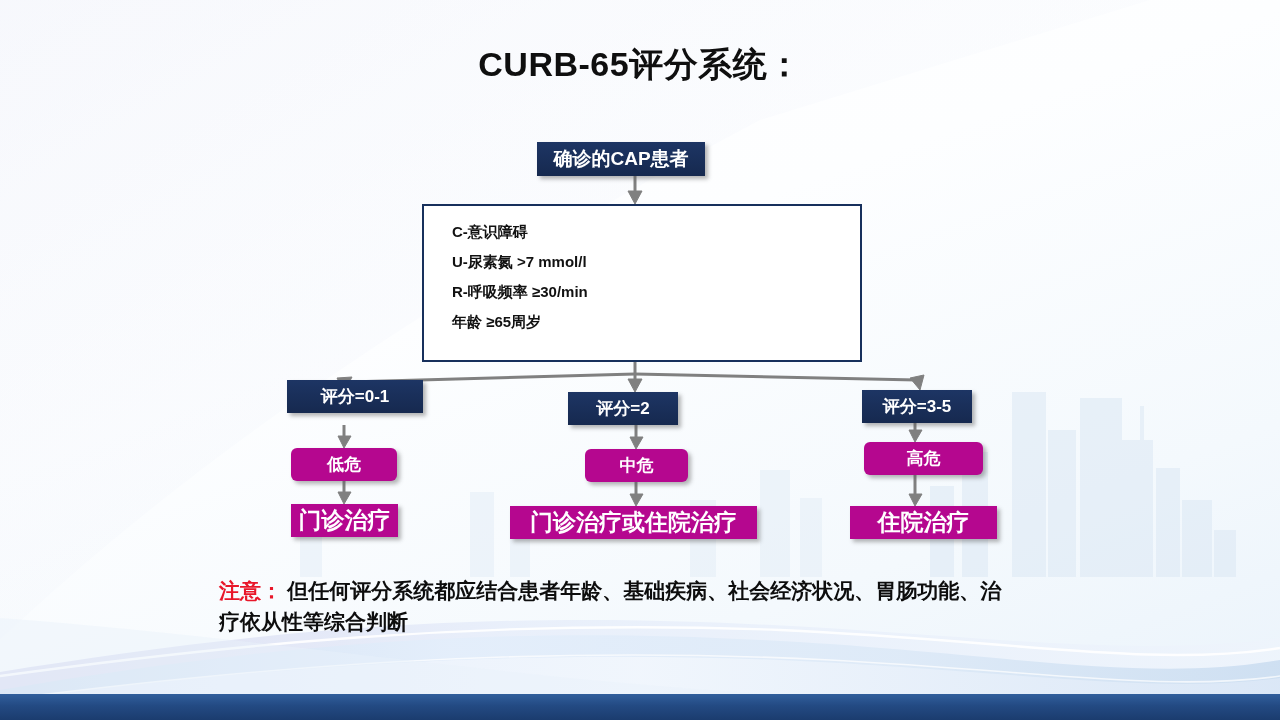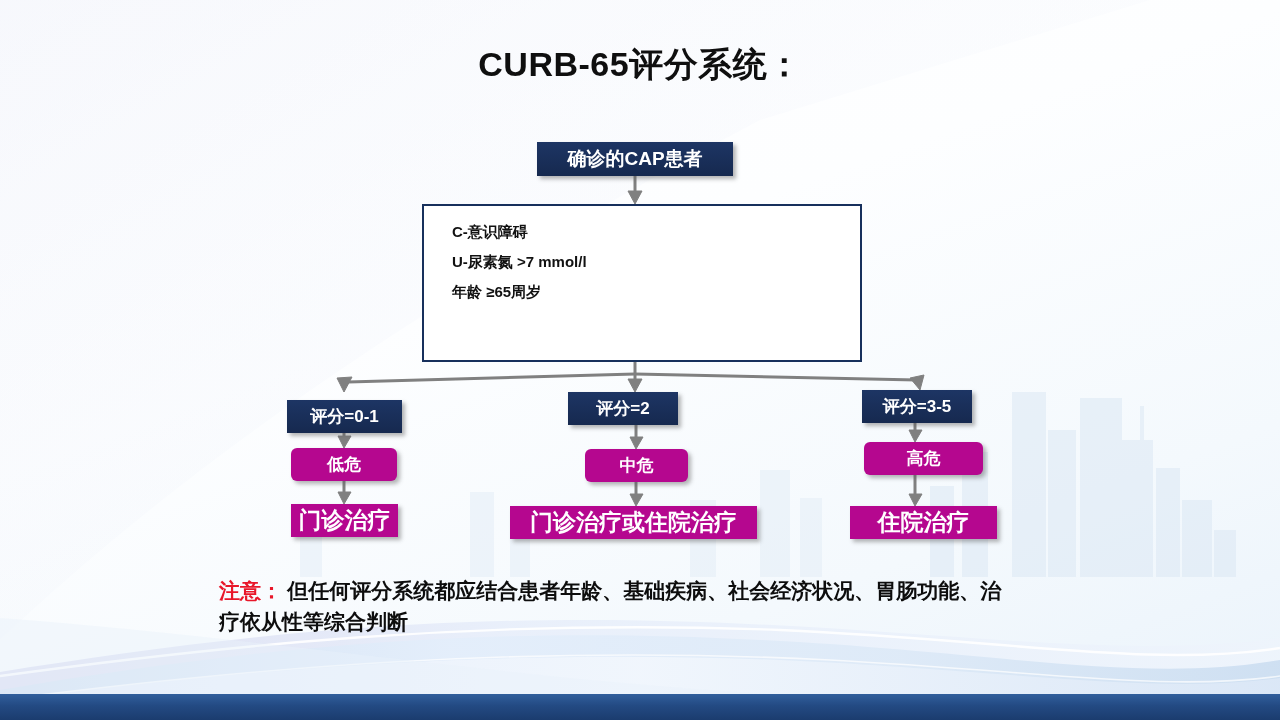--- a/index.html
+++ b/index.html
@@ -69,21 +69,21 @@
     justify-content: center;
     box-shadow: 3px 3px 4px rgba(90,90,90,.45);
     box-sizing: border-box;
     white-space: nowrap;
   }
 
   
   #cap-box {
     left: 537px;
     top: 142px;
-    width: 196px;
+    width: 168px;
     height: 34px;
     font-size: 19px;
   }
 
   
   #criteria-box {
     position: absolute;
     left: 422px;
     top: 204px;
     width: 440px;
@@ -96,21 +96,21 @@
   .crit-line {
     font-size: 15px;
     font-weight: bold;
     color: #111111;
     line-height: 30px;
     white-space: nowrap;
   }
 
   
   .scorebox { height: 33px; font-size: 17px; }
-  #score-0 { left: 287px; top: 400px; width: 115px; }
+  #score-0 { left: 287px; top: 380px; width: 136px; }
   #score-2 { left: 568px; top: 392px; width: 110px; }
   #score-3 { left: 862px; top: 390px; width: 110px; }
 
   
   .riskbox { height: 33px; font-size: 17px; border-radius: 6px; }
   #risk-low  { left: 291px; top: 448px; width: 106px; }
   #risk-mid  { left: 585px; top: 449px; width: 103px; }
   #risk-high { left: 864px; top: 442px; width: 119px; }
 
   
@@ -238,20 +238,21 @@
 
   <div id="title">CURB-65评分系统：</div>
 
   <div class="navybox" id="cap-box">
     <span>确诊的CAP患者</span>
   </div>
 
   <div id="criteria-box">
     <div class="crit-line">C-意识障碍</div>
     <div class="crit-line">U-尿素氮 &gt;7 mmol/l</div>
+    <div class="crit-line">R-呼吸频率 ≥30/min</div>
     <div class="crit-line">年龄 ≥65周岁</div>
   </div>
 
   <div class="navybox scorebox" id="score-0">
     <span>评分=0-1</span>
   </div>
   <div class="navybox scorebox" id="score-2">
     <span>评分=2</span>
   </div>
   <div class="navybox scorebox" id="score-3">

